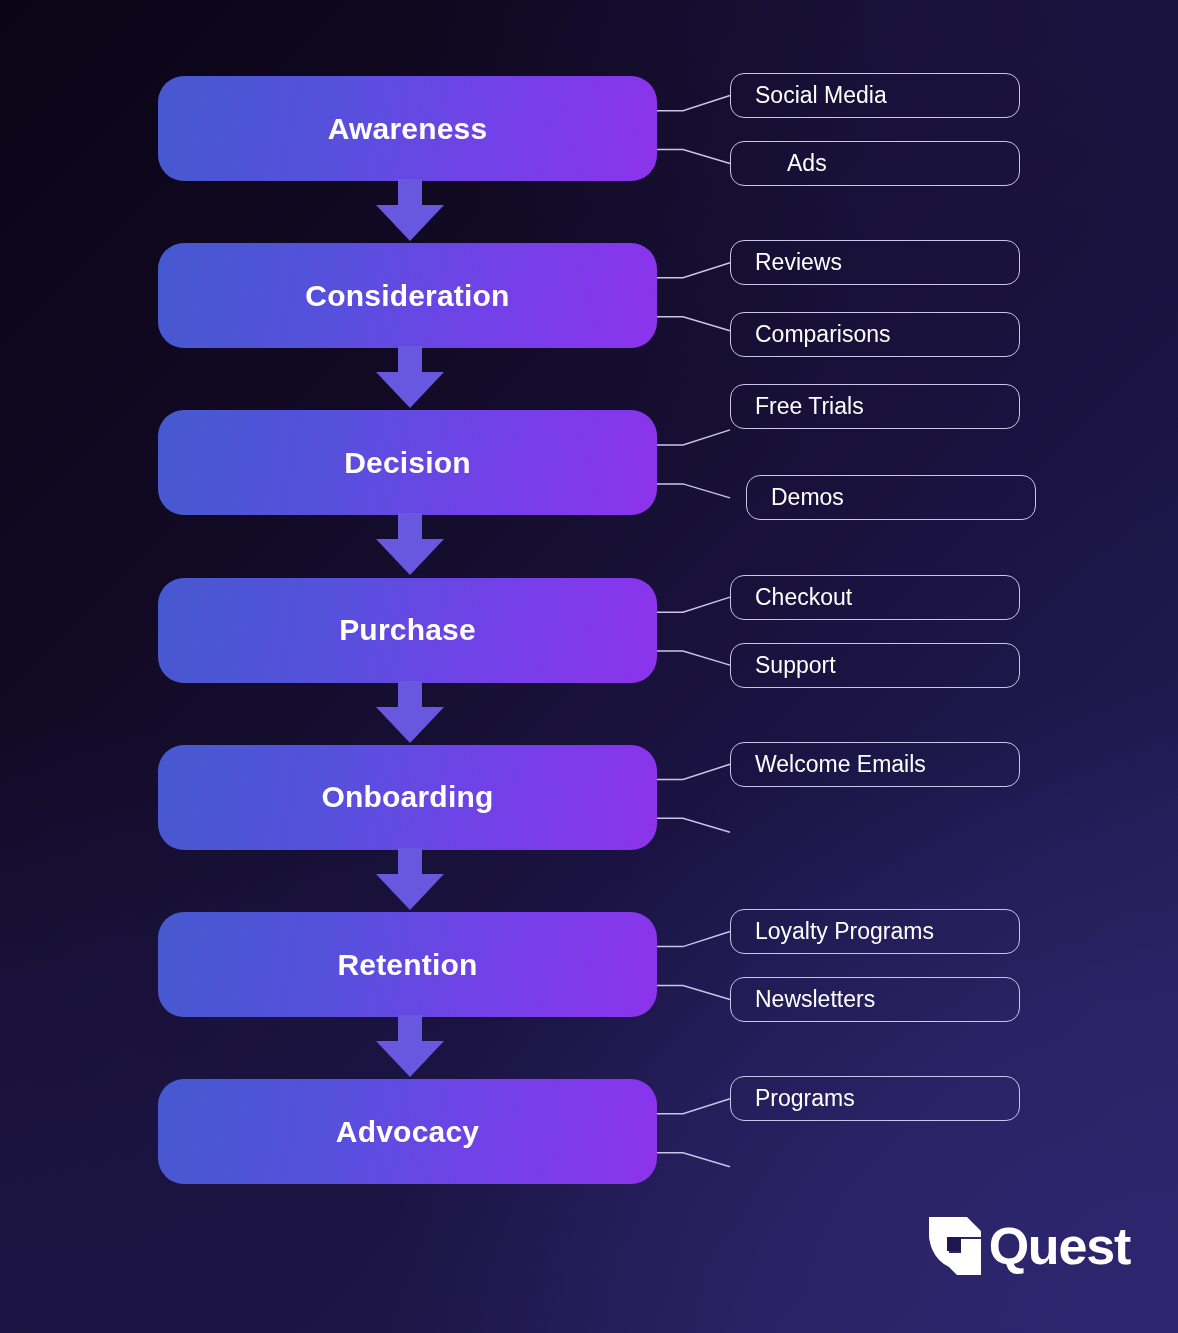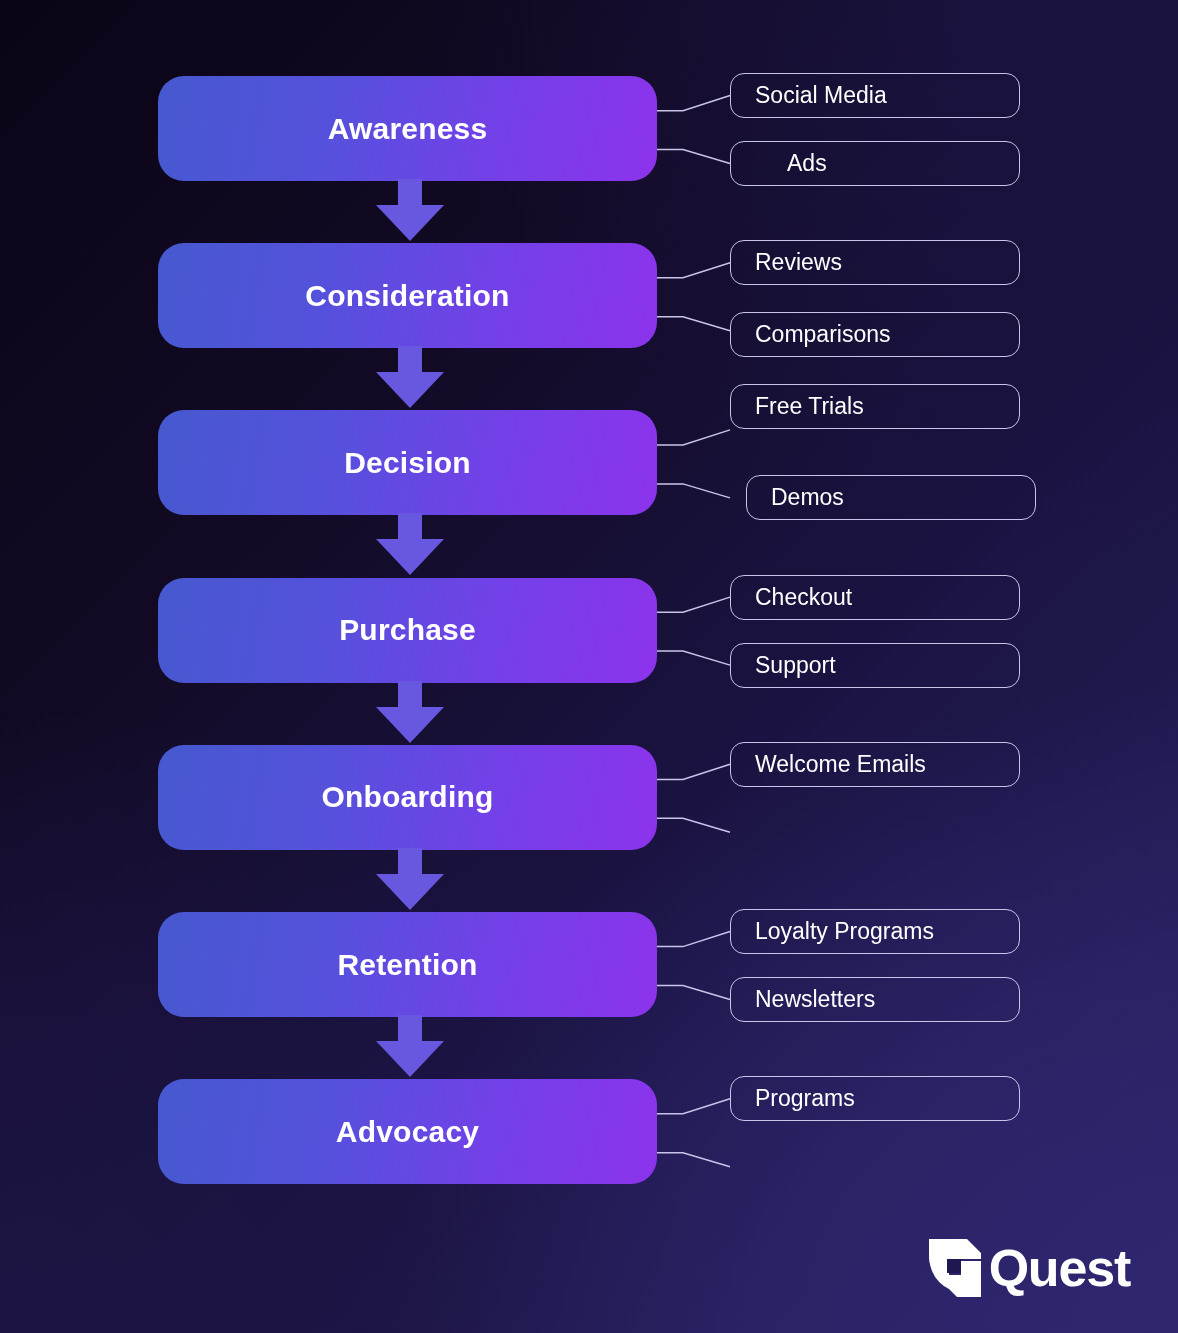--- a/index.html
+++ b/index.html
@@ -115,21 +115,21 @@
     font-weight: normal;
     padding-left: 24px;
     line-height: 1;
     white-space: nowrap;
   }
 
   
   #brand {
     position: absolute;
     right: 48px;
-    bottom: 34px;
+    bottom: 56px;
     display: flex;
     align-items: center;
     gap: 6px;
     z-index: 3;
     margin-top: 48px;
   }
   #brand-mark { display: block; }
   #brand-name {
     color: #FFFFFF;
     font-size: 52px;

